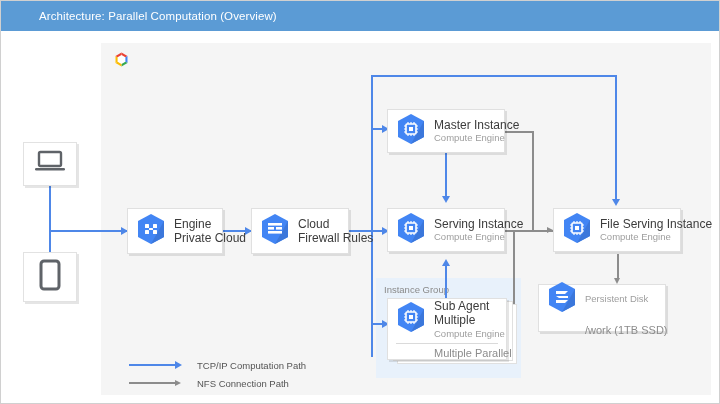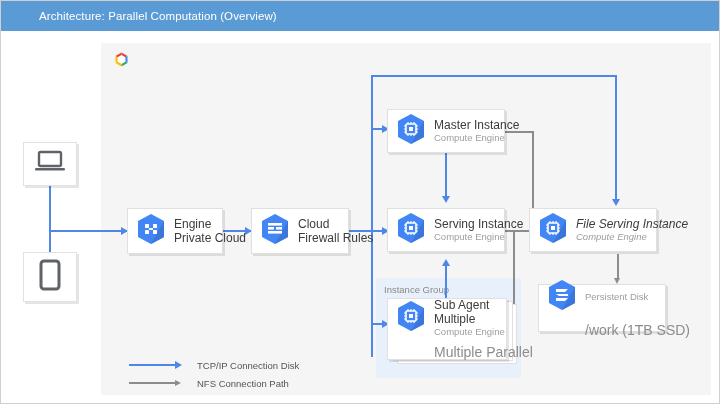--- a/index.html
+++ b/index.html
@@ -94,21 +94,21 @@
     border: 1px solid #e0e0e0;
     z-index: 4;
   }
 
   .divider-line {
     height: 1px; background: #dadada;
     margin: 4px 0 3px 0; width: 100%;
   }
   .card.stacked { flex-direction: column; align-items: stretch; justify-content: center; }
   .card .toprow { display: flex; align-items: center; }
-  .card .subline { font-size: 14px; color: #8c8c8c; white-space: nowrap; }
+  .card .subline { font-size: 11px; color: #8c8c8c; white-space: nowrap; }
 
   
   .conn { position: absolute; z-index: 3; }
   .h-blue { height: 2px; background: #4e87e8; }
   .v-blue { width: 2px;  background: #4e87e8; }
   .h-gray { height: 1.5px; background: #8c8c8c; }
   .v-gray { width: 1.5px;  background: #8c8c8c; }
 
   .arrow { position: absolute; width: 0; height: 0; z-index: 4; }
   .ar-right-blue { border-top: 4px solid transparent; border-bottom: 4px solid transparent; border-left: 7px solid #4e87e8; }
@@ -349,21 +349,21 @@
       <span class="labels">
         <span class="l1">Sub Agent</span>
         <span class="l1">Multiple</span>
         <span class="l2">Compute Engine</span>
       </span>
     </div>
     <div class="divider-line"></div>
     <span class="subline" style="padding-left:38px;">Multiple Parallel</span>
   </div>
 
-  <div class="card" style="left:528px; top:207px; width:128px; height:44px;font-style:italic;">
+  <div class="card" style="left:552px; top:207px; width:128px; height:44px;">
     <span class="hex">
       <svg width="30" height="32" viewBox="0 0 30 32">
         <path d="M15 1 L28 8 L28 24 L15 31 L2 24 L2 8 Z" fill="#4285f4"></path>
         <path d="M15 31 L28 24 L28 8 Z" fill="#3b77db"></path>
         <g fill="none" stroke="#ffffff" stroke-width="1.6">
           <rect x="10" y="11" width="10" height="10" rx="1"></rect>
         </g>
         <rect x="13" y="14" width="4" height="4" fill="#ffffff"></rect>
         <g stroke="#ffffff" stroke-width="1.2">
           <line x1="12" y1="9" x2="12" y2="11"></line>
@@ -407,21 +407,21 @@
     <div class="divider-line" style="width:82px; margin-left:38px;"></div>
     <span class="subline" style="padding-left:38px;">/work (1TB SSD)</span>
   </div>
 
   <div id="legend">
     <div class="legend-row">
       <span class="legend-line">
         <span class="seg blue"></span>
         <span class="tip arrow ar-right-blue" style="left:46px; top:0px;"></span>
       </span>
-      <span class="legend-text">TCP/IP Connection Disk</span>
+      <span class="legend-text">TCP/IP Computation Path</span>
     </div>
     <div class="legend-row">
       <span class="legend-line">
         <span class="seg gray"></span>
         <span class="tip arrow ar-right-gray" style="left:46px; top:0.5px;"></span>
       </span>
       <span class="legend-text">NFS Connection Path</span>
     </div>
   </div>
 

